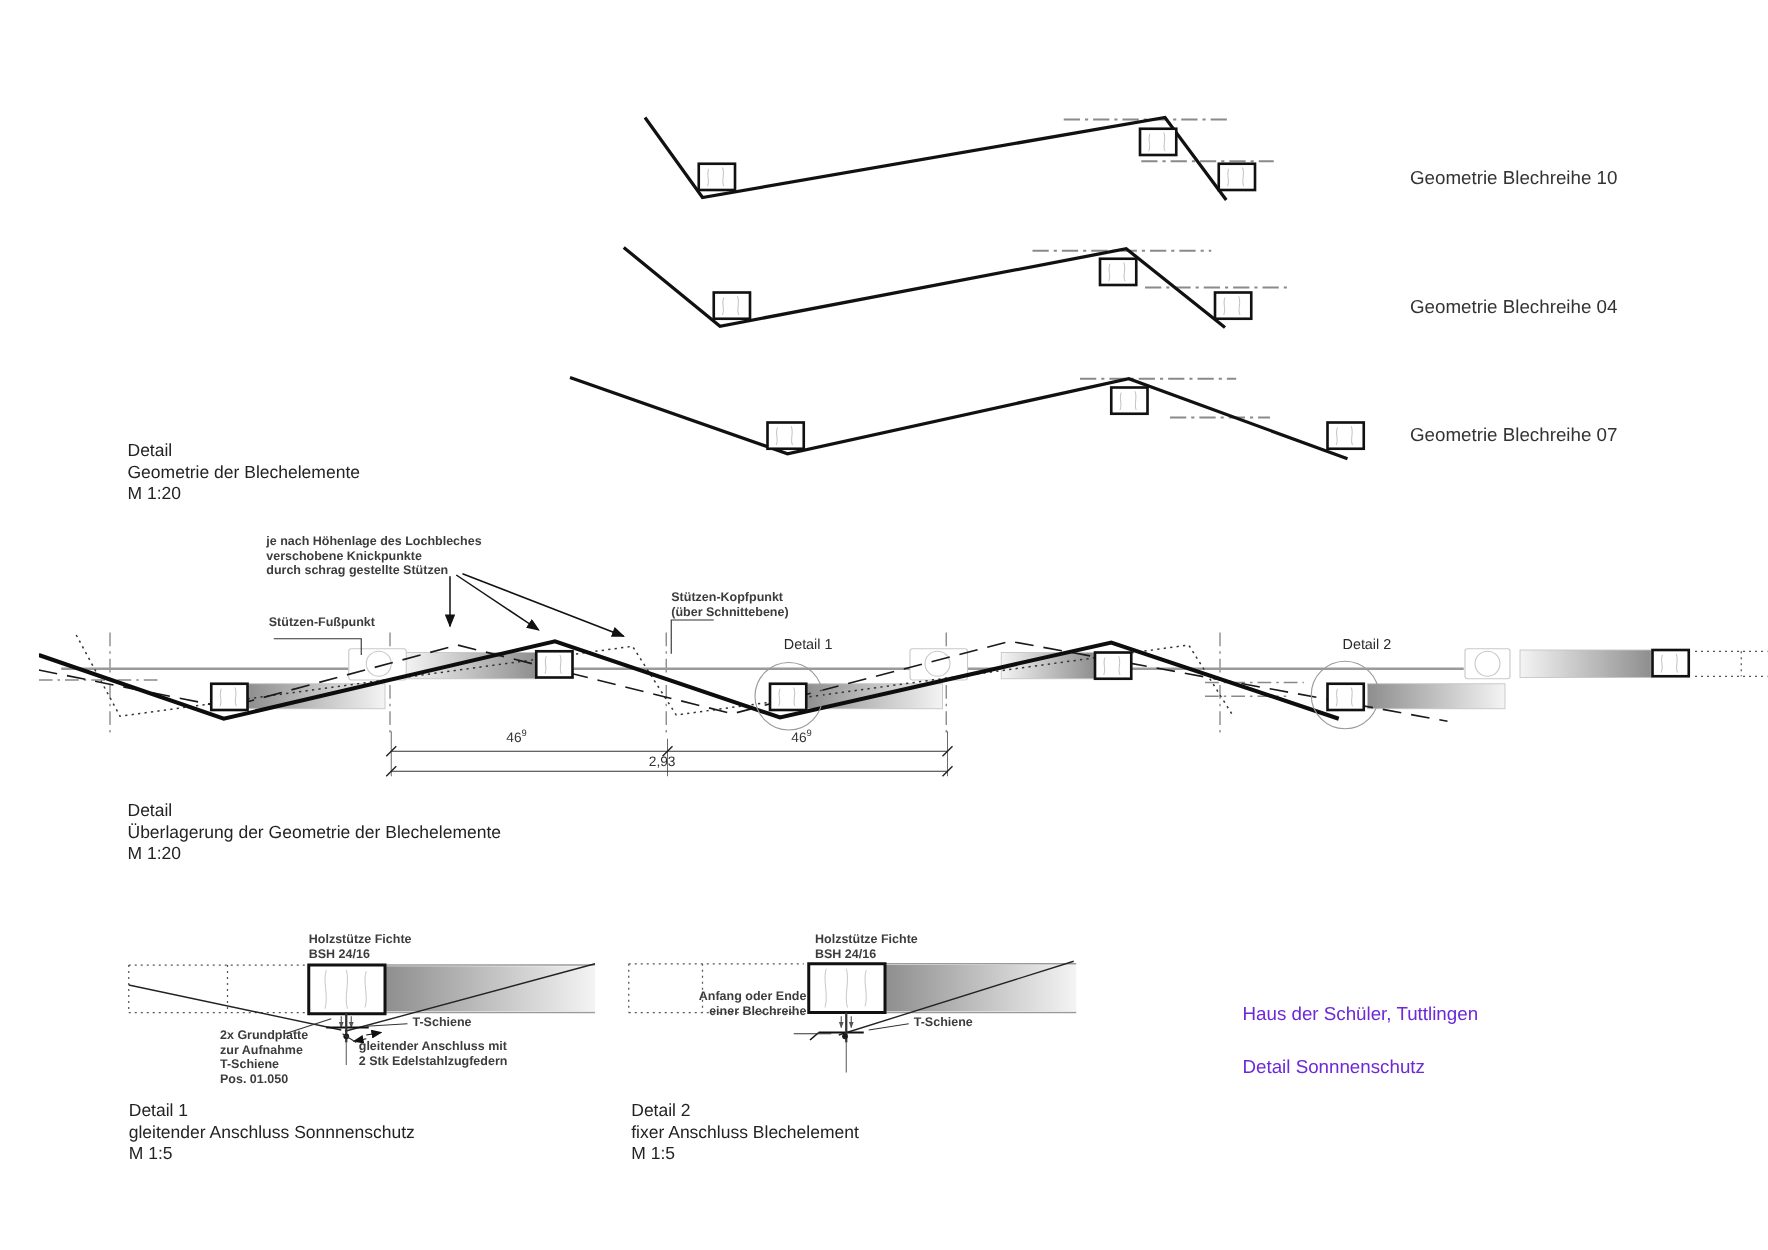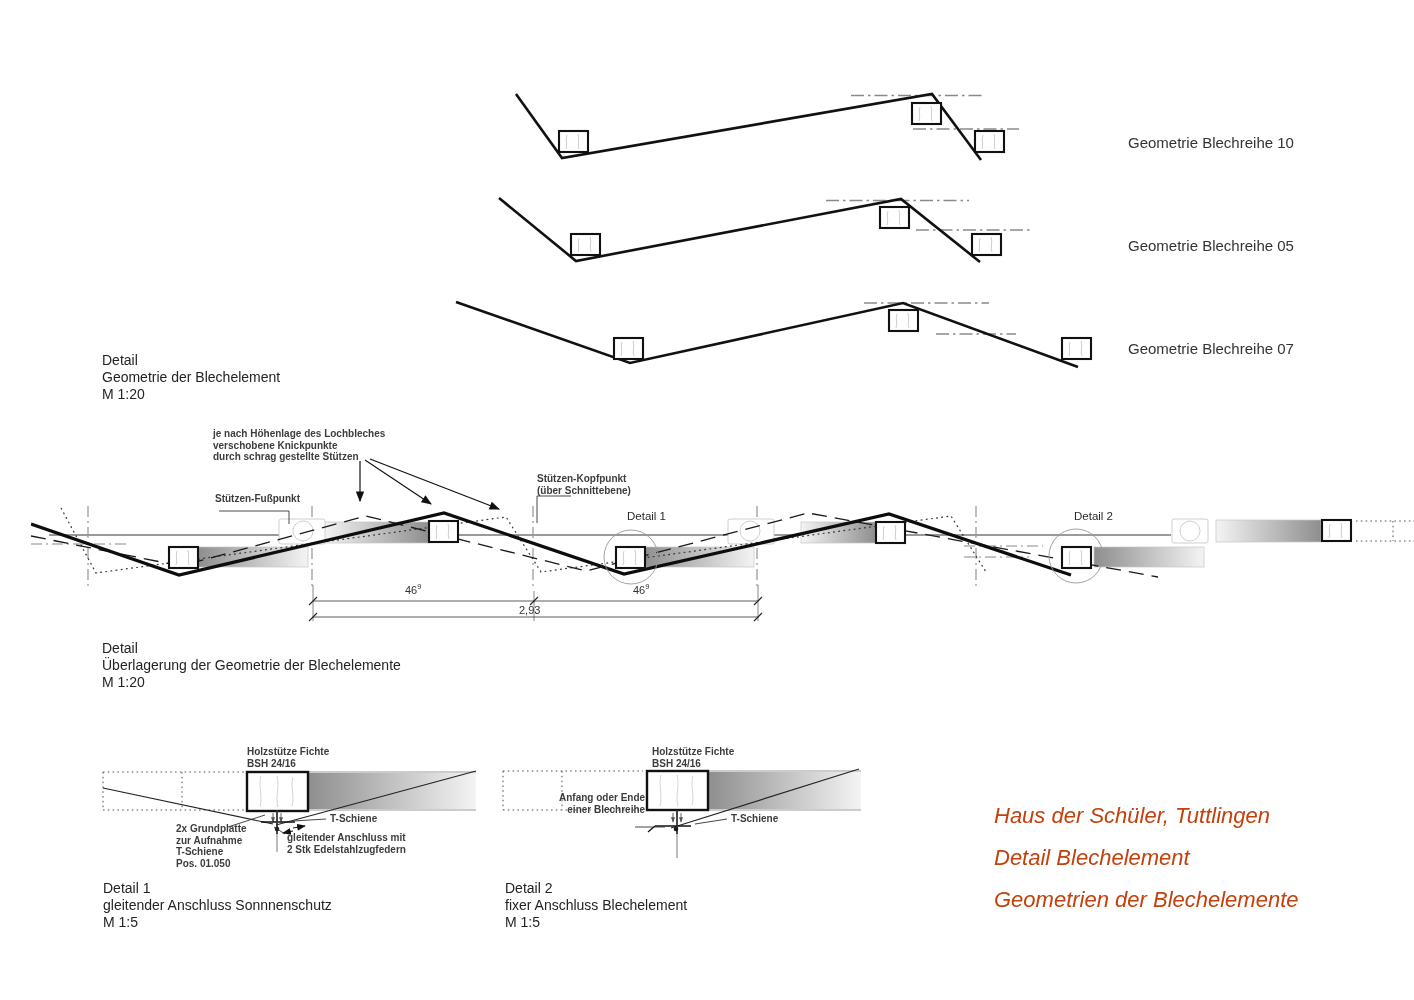--- a/index.html
+++ b/index.html
@@ -6,21 +6,21 @@
   .sheet{position:relative;width:1414px;height:1000px;background:#ffffff;overflow:hidden;
          font-family:"Liberation Sans", sans-serif;color:#222;margin-left:31px;}
   svg.linework{position:absolute;left:0;top:0;pointer-events:none;}
   .txt{position:absolute;white-space:nowrap;}
   .caption{font-size:14px;line-height:17px;color:#232323;}
   .row-label{font-size:15px;color:#333;}
   .small-note{font-size:10px;line-height:11.5px;color:#3c3c3c;font-weight:bold;}
   .marker-label{font-size:11.5px;color:#2a2a2a;}
   .dim-label{font-size:11px;color:#333;}
   .dim-label sup{font-size:7.5px;}
-  .title-line{font-size:22px;color:#c2410c;font-style:italic;}
+  .title-line{font-size:15px;color:#6d28d9;}
 </style>
 </head>
 <body>
 
 <div class="sheet">
 
   <svg class="linework" width="1414" height="1000" viewBox="0 0 1414 1000">
     <defs>
       <linearGradient id="gLR" x1="0" y1="0" x2="1" y2="0">
         <stop offset="0" stop-color="#8e8e8e"></stop>
@@ -176,26 +176,26 @@
       <line x1="646" y1="810" x2="646" y2="834" stroke="#333" stroke-width="1.8"></line>
       <line x1="646" y1="834" x2="646" y2="858" stroke="#555" stroke-width="0.8"></line>
       <circle cx="645" cy="829" r="2.3" fill="#1a1a1a"></circle>
 
       <line x1="604" y1="827" x2="634" y2="827" stroke="#333" stroke-width="0.9"></line>
       <line x1="696" y1="819" x2="664" y2="824" stroke="#333" stroke-width="0.9"></line>
     </g>
   </svg>
 
   <div class="txt row-label" style="left:1097px;top:134px;">Geometrie Blechreihe 10</div>
-  <div class="txt row-label" style="left:1097px;top:237px;">Geometrie Blechreihe 05</div>
+  <div class="txt row-label" style="left:1097px;top:237px;">Geometrie Blechreihe 04</div>
   <div class="txt row-label" style="left:1097px;top:340px;">Geometrie Blechreihe 07</div>
 
   <div class="txt caption" style="left:71px;top:352px;">
     <div>Detail</div>
-    <div>Geometrie der Blechelement</div>
+    <div>Geometrie der Blechelemente</div>
     <div>M 1:20</div>
   </div>
 
   <div class="txt small-note" style="left:182px;top:428px;">
     <div>je nach Höhenlage des Lochbleches</div>
     <div>verschobene Knickpunkte</div>
     <div>durch schrag gestellte Stützen</div>
   </div>
 
   <div class="txt small-note" style="left:184px;top:493px;">Stützen-Fußpunkt</div>
@@ -255,16 +255,15 @@
     <div>M 1:5</div>
   </div>
 
   <div class="txt caption" style="left:474px;top:880px;">
     <div>Detail 2</div>
     <div>fixer Anschluss Blechelement</div>
     <div>M 1:5</div>
   </div>
 
   <div class="txt title-line" style="left:963px;top:803px;">Haus der Schüler, Tuttlingen</div>
-  <div class="txt title-line" style="left:963px;top:845px;">Detail Blechelement</div>
-  <div class="txt title-line" style="left:963px;top:887px;">Geometrien der Blechelemente</div>
+  <div class="txt title-line" style="left:963px;top:845px;">Detail Sonnnenschutz</div>
 
 </div>
 
 </body></html>

